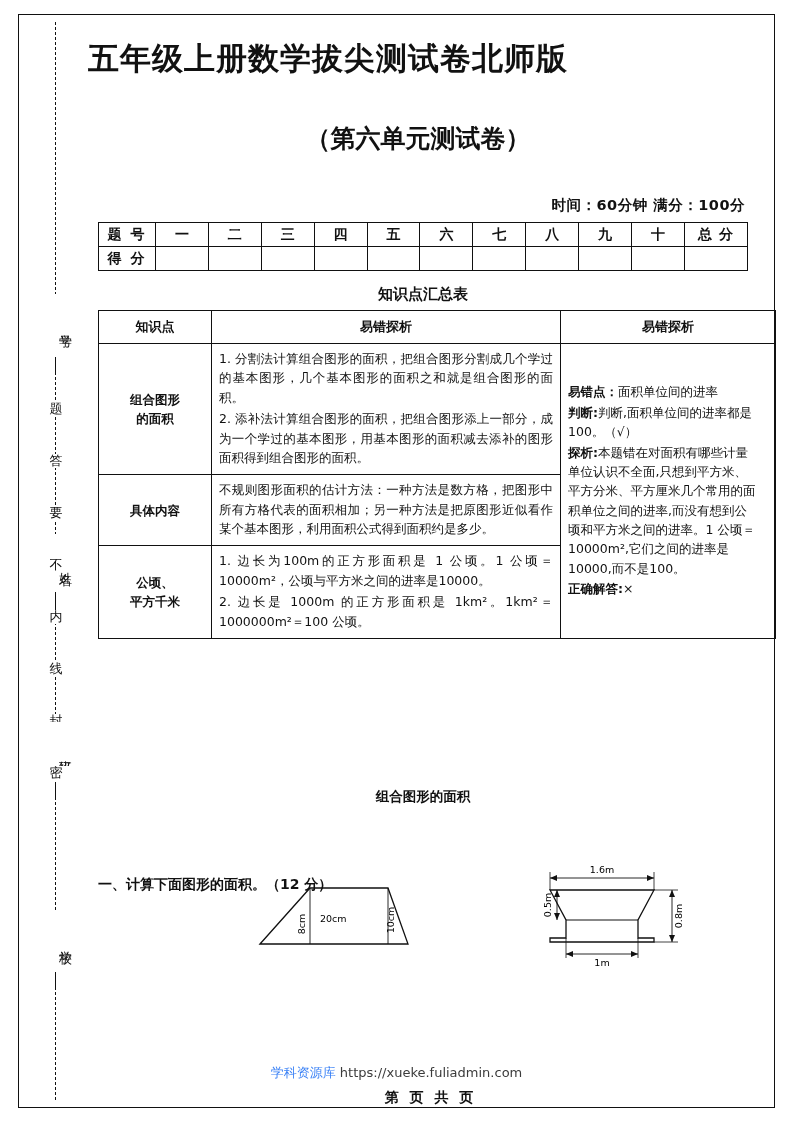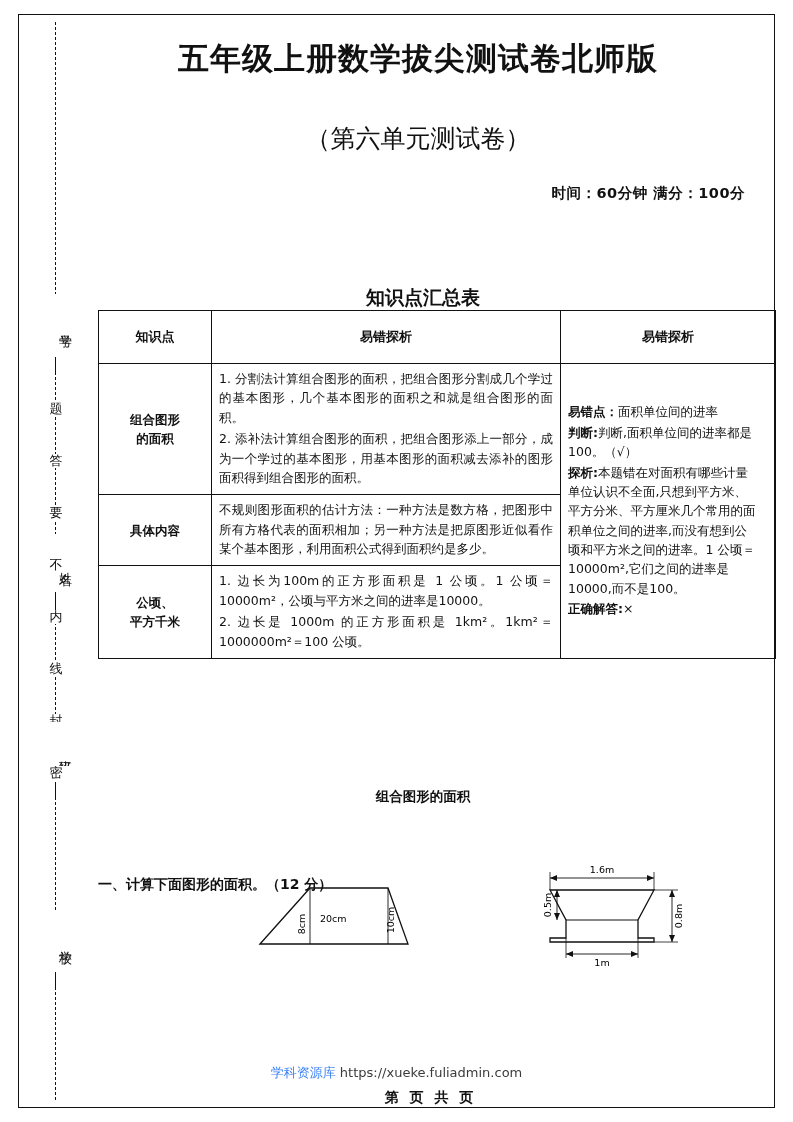--- a/index.html
+++ b/index.html
@@ -71,40 +71,39 @@
     width: 0;
     border-left: 1.2px solid #111;
   }
 
   
   .title-main {
     position: absolute;
     left: 88px;
     top: 38px;
     width: 660px;
-    text-align: center;
     font-size: 31px;
     font-weight: bold;
     font-family: "DejaVu Sans", sans-serif;
     letter-spacing: 1px;
   }
   .title-sub {
     position: absolute;
     left: 88px;
     top: 122px;
     width: 660px;
     text-align: center;
     font-size: 25px;
-    font-weight: normal;
+    font-weight: bold;
     font-family: "DejaVu Sans", sans-serif;
   }
   .meta-line {
     position: absolute;
     right: 48px;
-    top: 184px;
+    top: 196px;
     font-size: 14.5px;
     font-family: "DejaVu Sans", sans-serif;
     font-weight: bold;
     letter-spacing: 0.5px;
   }
 
   
   table.score-table {
     position: absolute;
     left: 98px;
@@ -131,21 +130,21 @@
     letter-spacing: 1px;
   }
 
   
   .kp-title {
     position: absolute;
     left: 98px;
     top: 285px;
     width: 650px;
     text-align: center;
-    font-size: 19px;
+    font-size: 15px;
     font-weight: bold;
     font-family: "DejaVu Sans", sans-serif;
   }
   table.kp-table {
     position: absolute;
     left: 98px;
     top: 310px;
     width: 650px;
     border-collapse: collapse;
     table-layout: fixed;
@@ -156,21 +155,21 @@
     vertical-align: middle;
     font-size: 12.5px;
     line-height: 1.55;
     font-family: "DejaVu Sans", sans-serif;
   }
   table.kp-table th {
     text-align: center;
     font-weight: bold;
     font-size: 13px;
     height: 26px;
-    padding: 13px 4px;
+    padding: 3px 4px;
   }
   .col-a { width: 104px; }
   .col-b { width: 340px; }
   .col-c { width: 206px; }
   td.center-cell {
     text-align: center;
     font-weight: bold;
     line-height: 1.7;
   }
   td.body-cell {
@@ -269,20 +268,48 @@
   <div class="seal-label" style="top:890px;height:58px;">学校</div>
   <div class="seal-underline" style="top:950px;height:16px;"></div>
 </div>
 
 <div class="title-main">五年级上册数学拔尖测试卷北师版</div>
 <div class="title-sub">（第六单元测试卷）</div>
 <div class="meta-line">时间：60分钟  满分：100分</div>
 
 <table class="score-table">
   <tbody>
+      <tr>
+    <td class="head">题 号</td>
+    <td>一</td>
+    <td>二</td>
+    <td>三</td>
+    <td>四</td>
+    <td>五</td>
+    <td>六</td>
+    <td>七</td>
+    <td>八</td>
+    <td>九</td>
+    <td>十</td>
+    <td class="total">总 分</td>
+  </tr>
+  <tr>
+    <td class="head">得 分</td>
+    <td></td>
+    <td></td>
+    <td></td>
+    <td></td>
+    <td></td>
+    <td></td>
+    <td></td>
+    <td></td>
+    <td></td>
+    <td></td>
+    <td class="total"></td>
+  </tr>
 </tbody>
   </table>
 
 <div class="kp-title">知识点汇总表</div>
 
 <table class="kp-table">
   <tbody>
       <tr>
     <th class="col-a">知识点</th>
     <th class="col-b">易错探析</th>

